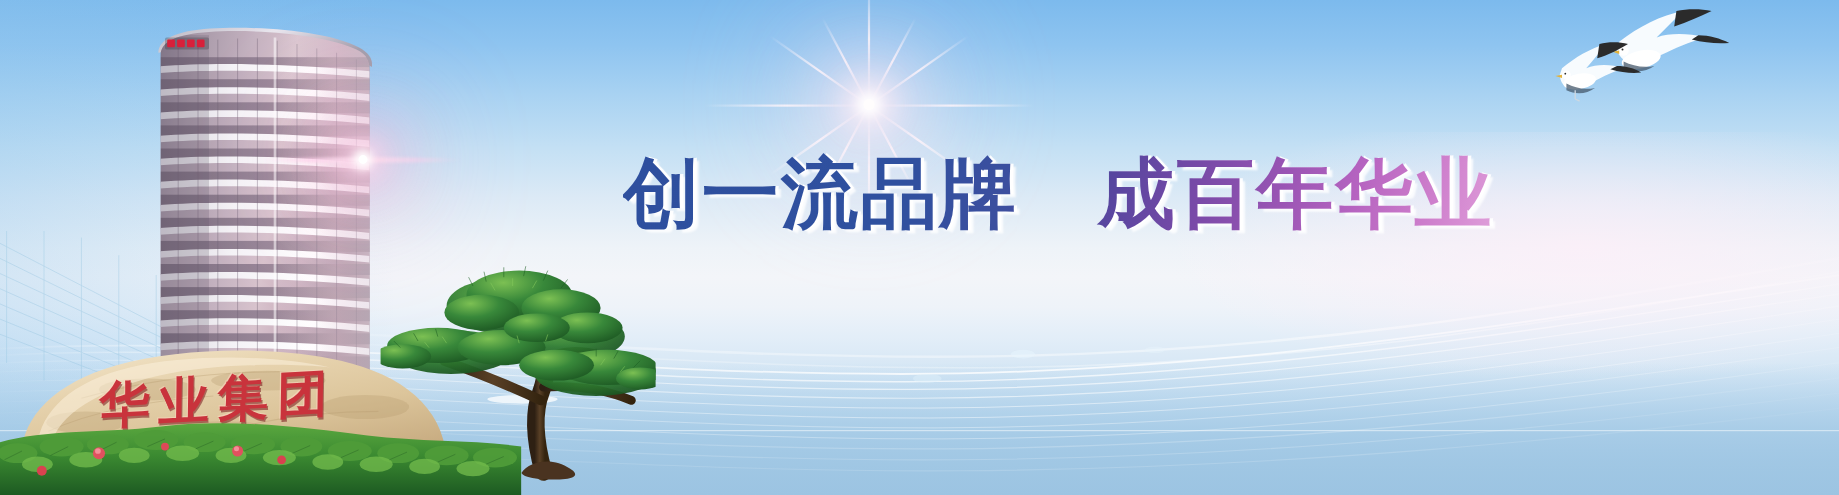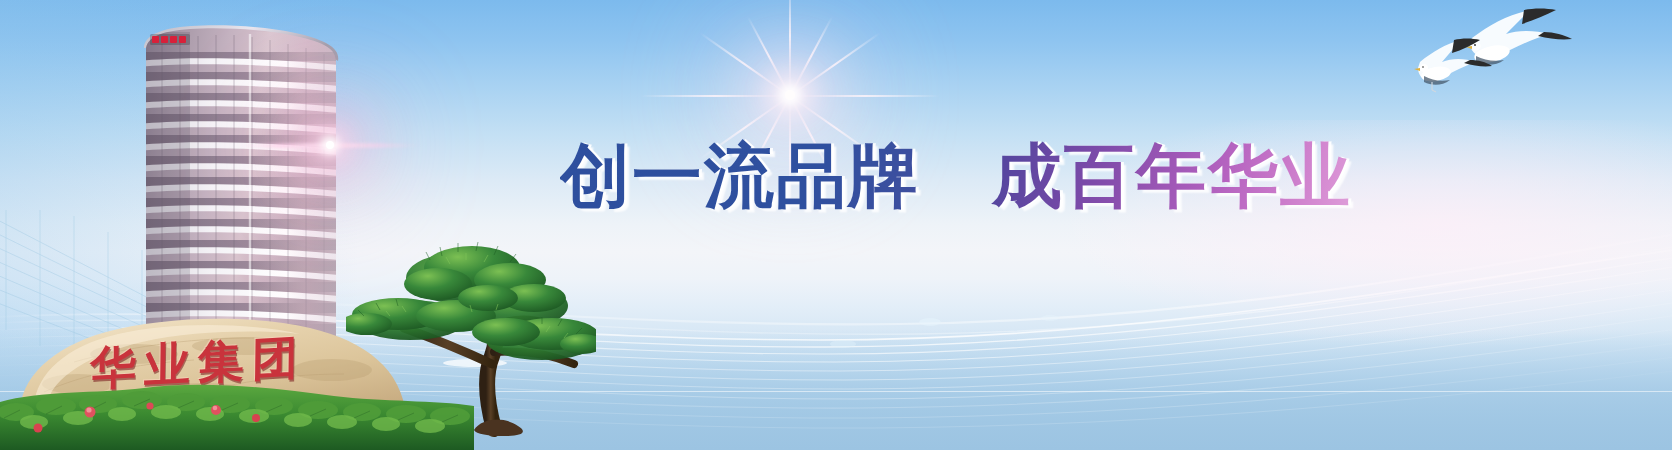--- a/index.html
+++ b/index.html
@@ -184,26 +184,26 @@
   
   .gulls {
     position: absolute;
     right: 96px; top: 8px;
     width: 170px; height: 110px;
   }
 
   
   .slogan {
     position: absolute;
-    left: 560px; top: 128px;
+    left: 582px; top: 128px;
     width: 760px;
     height: 96px;
     display: flex;
     align-items: center;
-    justify-content: flex-start;
+    justify-content: center;
   }
   .slogan-txt {
     font-family: "DejaVu Sans", "Liberation Sans", sans-serif;
     font-size: 70px;
     font-weight: 700;
     letter-spacing: 2px;
     line-height: 1;
     white-space: pre;
     background-image: linear-gradient(105deg,
       #2e4f9e 0%,

